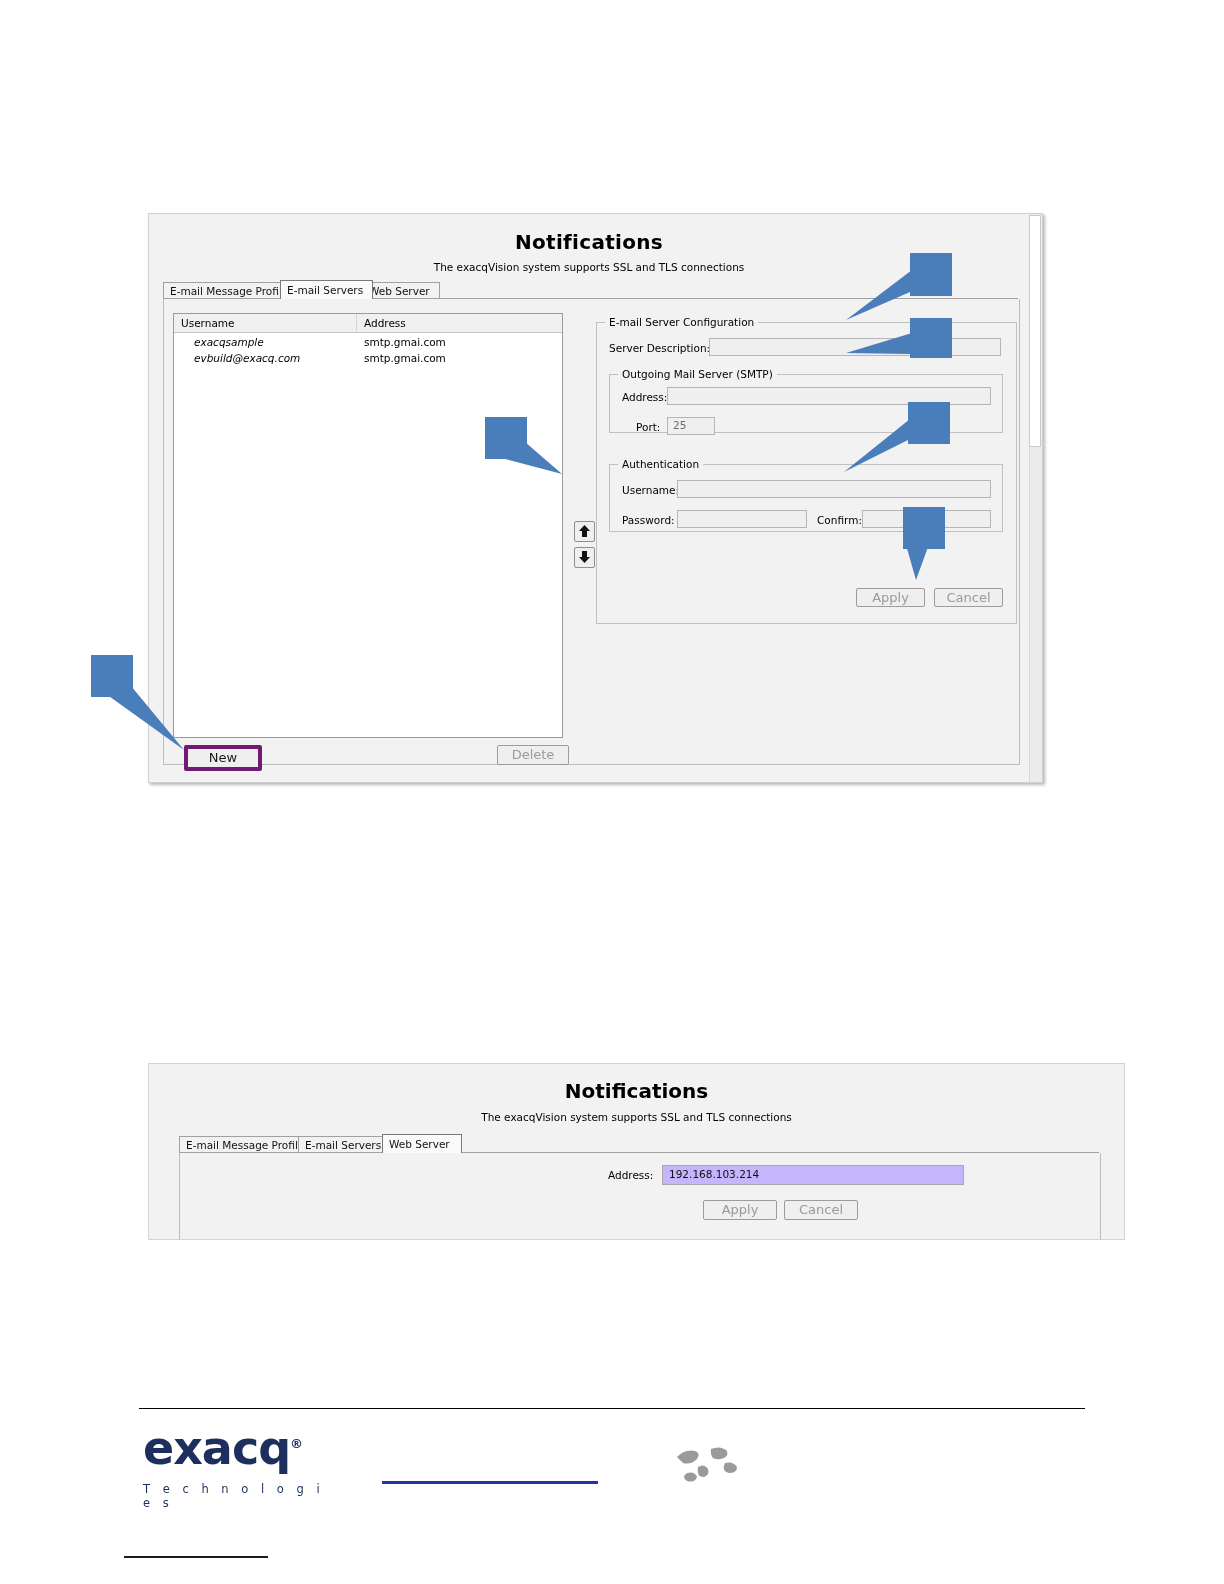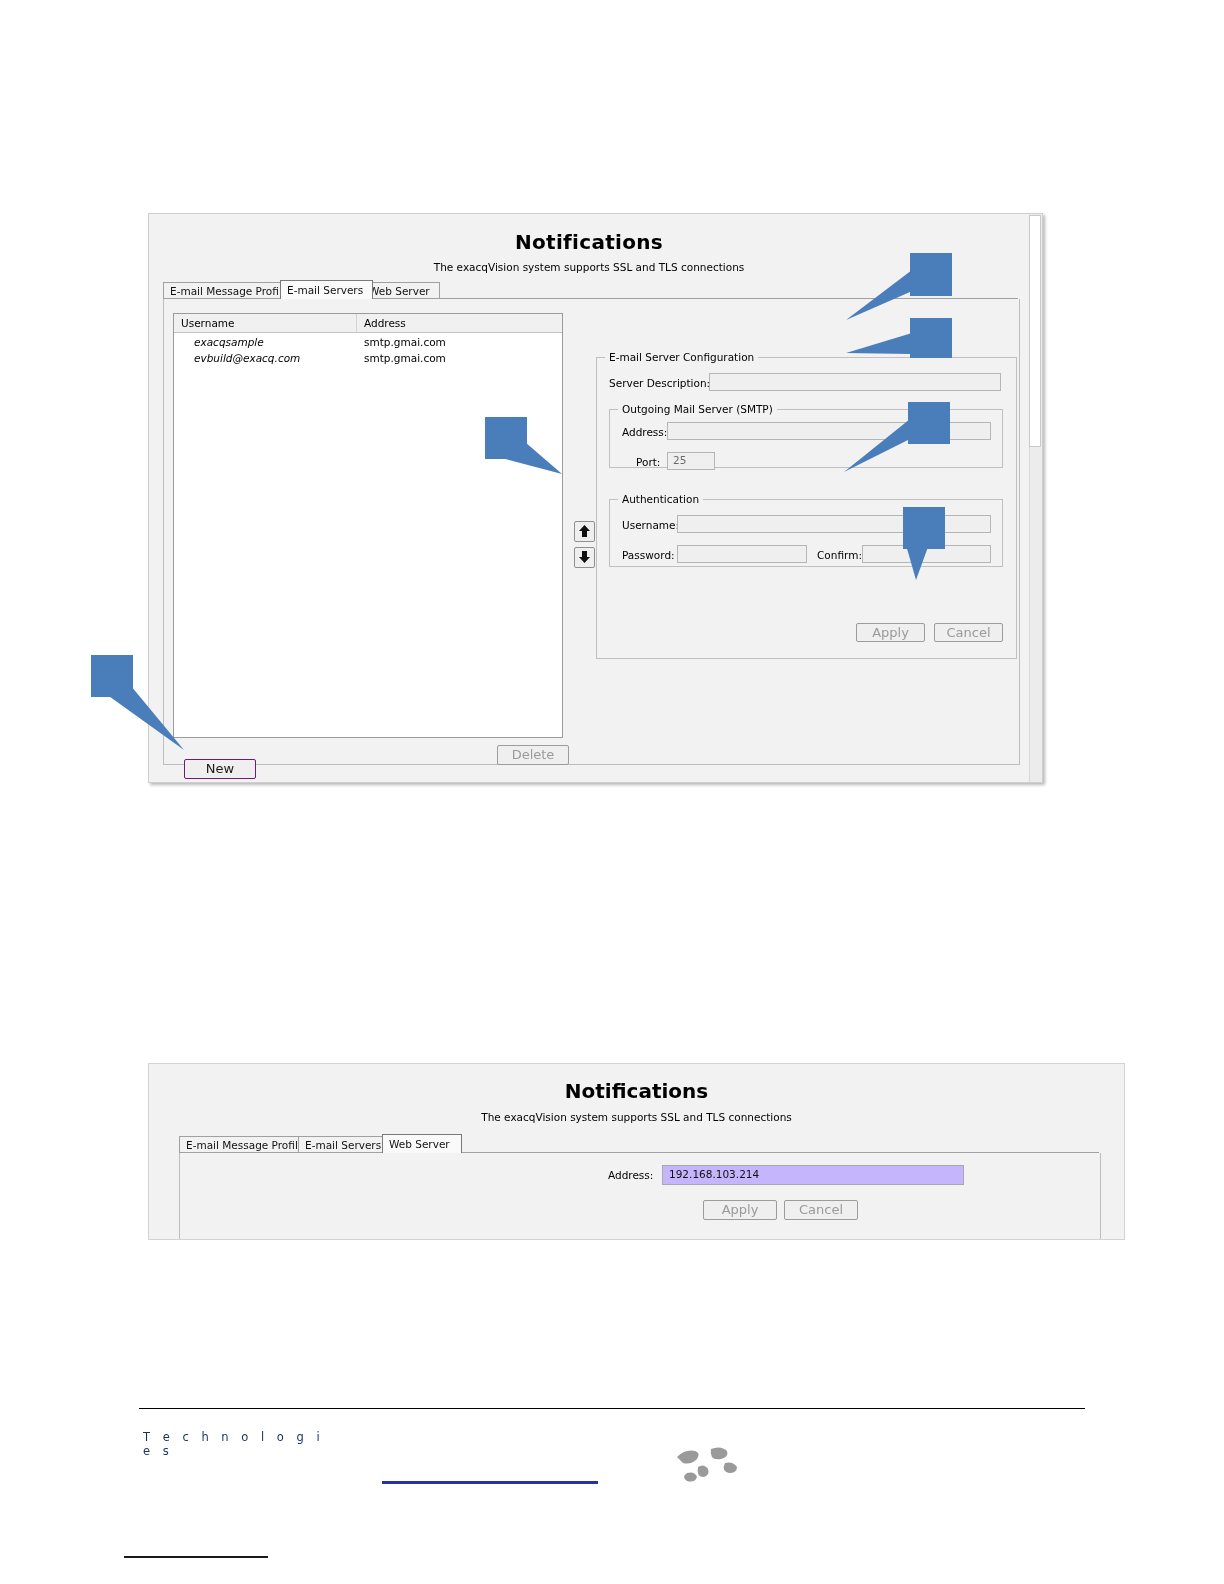--- a/index.html
+++ b/index.html
@@ -27,30 +27,30 @@
   .list-head{position:absolute;left:0;top:0;width:100%;height:18px;background:#f0f0f0;border-bottom:1px solid #c4c4c4;}
   .lh-user{position:absolute;left:7px;top:3px;font-size:10.5px;}
   .lh-addr{position:absolute;left:190px;top:3px;font-size:10.5px;}
   .lh-sep{position:absolute;left:182px;top:0;width:1px;height:18px;background:#d4d4d4;}
   .list-row{position:absolute;left:0;height:16px;width:100%;}
   .lr-user{position:absolute;left:20px;top:0;font-size:10.5px;font-style:italic;}
   .lr-addr{position:absolute;left:190px;top:0;font-size:10.5px;}
 
   .btn{background:#efefef;border:1px solid #9c9c9c;border-radius:2px;font-size:13px;text-align:center;color:#1a1a1a;}
   .btn.dim{color:#9a9a9a;}
-  .btn-new{position:absolute;left:20px;top:460px;width:70px;height:18px;line-height:18px;border:1px solid #701a75;}
+  .btn-new{position:absolute;left:20px;top:446px;width:70px;height:18px;line-height:18px;border:4px solid #701a75;}
   .btn-delete{position:absolute;left:333px;top:446px;width:70px;height:18px;line-height:18px;}
 
   .arrowbtn{position:absolute;width:19px;height:19px;background:#efefef;border:1px solid #8f8f8f;border-radius:2px;}
   .arrowbtn svg{position:absolute;left:3px;top:2px;}
 
   
   .grp{position:absolute;border:1px solid #c0c0c0;}
   .grp>.grp-title{position:absolute;top:-7px;left:8px;background:#f2f2f2;padding:0 4px;font-size:10.5px;}
-  .cfg{left:432px;top:23px;width:419px;height:300px;margin-top:35px;}
+  .cfg{left:432px;top:23px;width:419px;height:300px;}
   .lbl{position:absolute;font-size:10.5px;}
   .fld{position:absolute;background:#efefef;border:1px solid #b5b5b5;height:16px;}
   .fld .val{position:absolute;left:5px;top:1px;font-size:10.5px;color:#6a6a6a;}
 
   .smtp{left:12px;top:51px;width:392px;height:57px;}
   .auth{left:12px;top:141px;width:392px;height:66px;}
 
   .btn-apply{position:absolute;left:259px;top:265px;width:67px;height:17px;line-height:17px;}
   .btn-cancel{position:absolute;left:337px;top:265px;width:67px;height:17px;line-height:17px;}
 
@@ -217,20 +217,21 @@
         <span class="val">192.168.103.214</span>
       </div>
       <div class="btn btn-apply2 dim">Apply</div>
       <div class="btn btn-cancel2 dim">Cancel</div>
     </div>
   </div>
 
   <div class="rule"></div>
 
   <div class="logo">
+    <div class="logo-word"><span>exacq</span><span class="logo-reg">®</span></div>
     <div class="logo-sub">T e c h n o l o g i e s</div>
   </div>
 
   <div class="blue-line"></div>
 
   <svg class="globe" viewBox="0 0 84 52">
     <ellipse cx="42" cy="26" rx="40" ry="24" fill="#ffffff"></ellipse>
     <g fill="#9a9a9a">
       <path d="M10 20 q8 -8 18 -6 q6 2 2 8 q-6 6 -14 4 z"></path>
       <path d="M31 30 q6 -4 10 2 q2 6 -4 8 q-8 0 -6 -10 z"></path>

